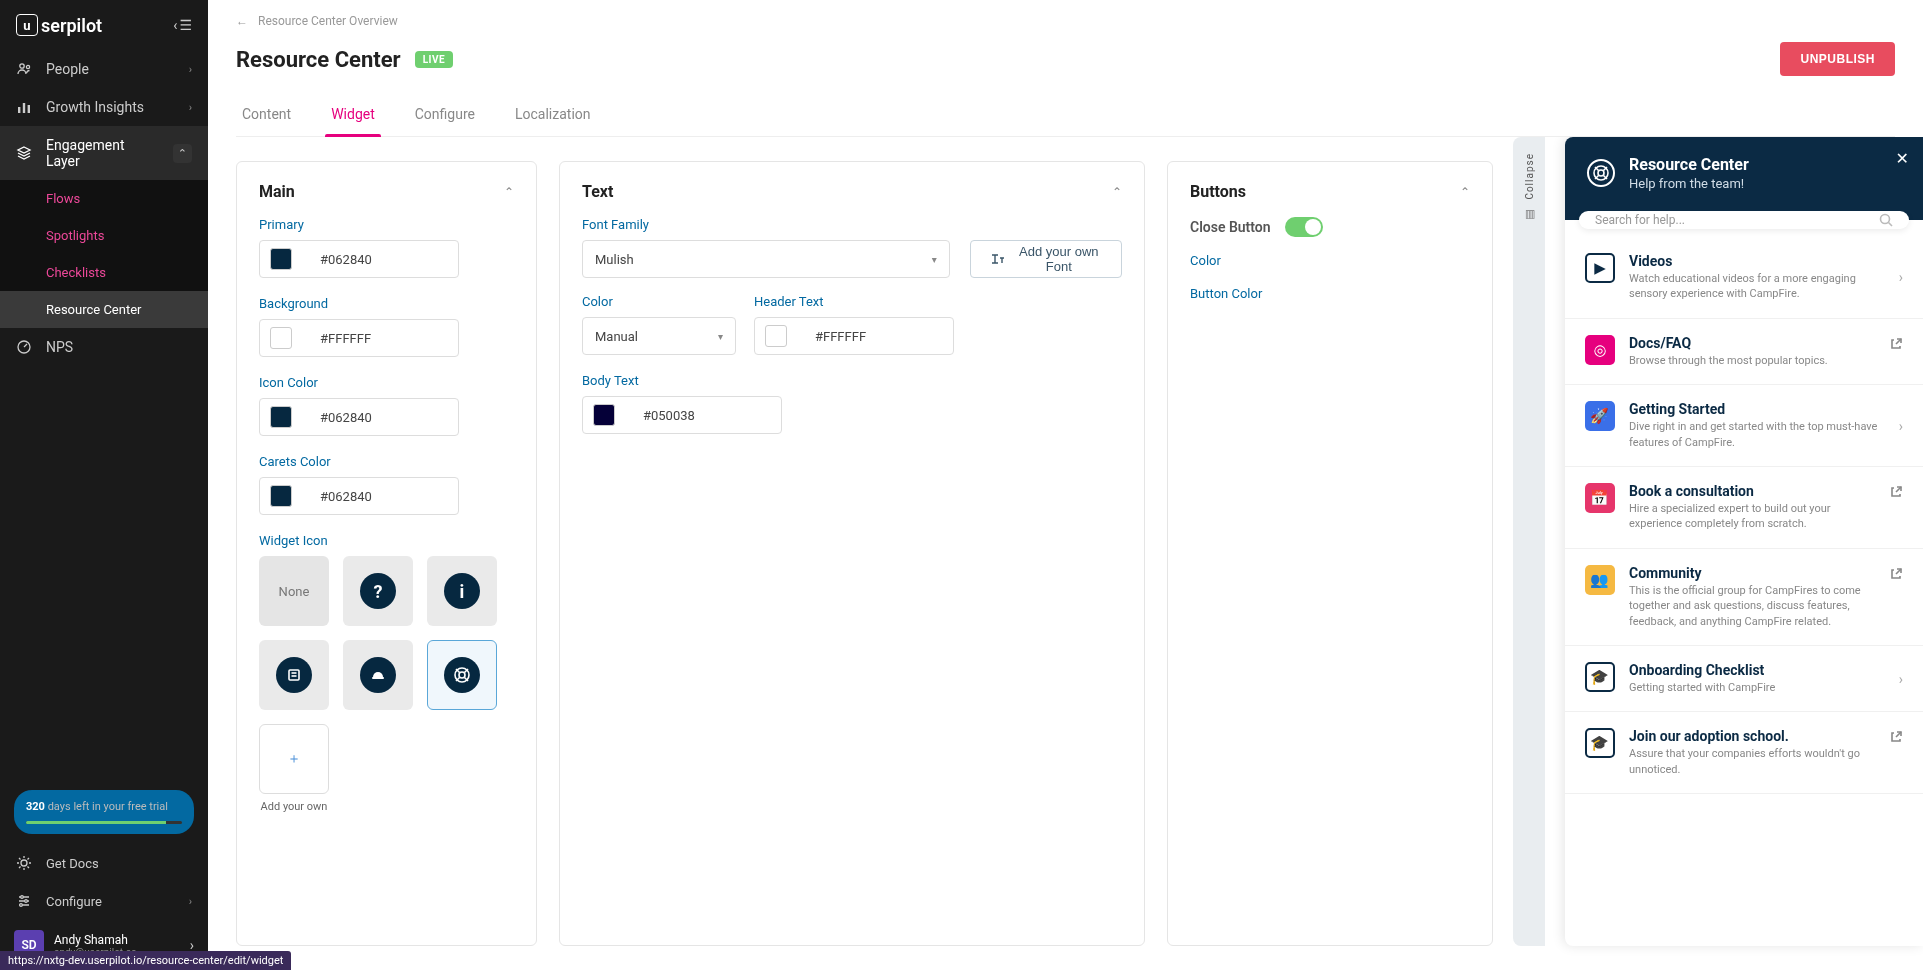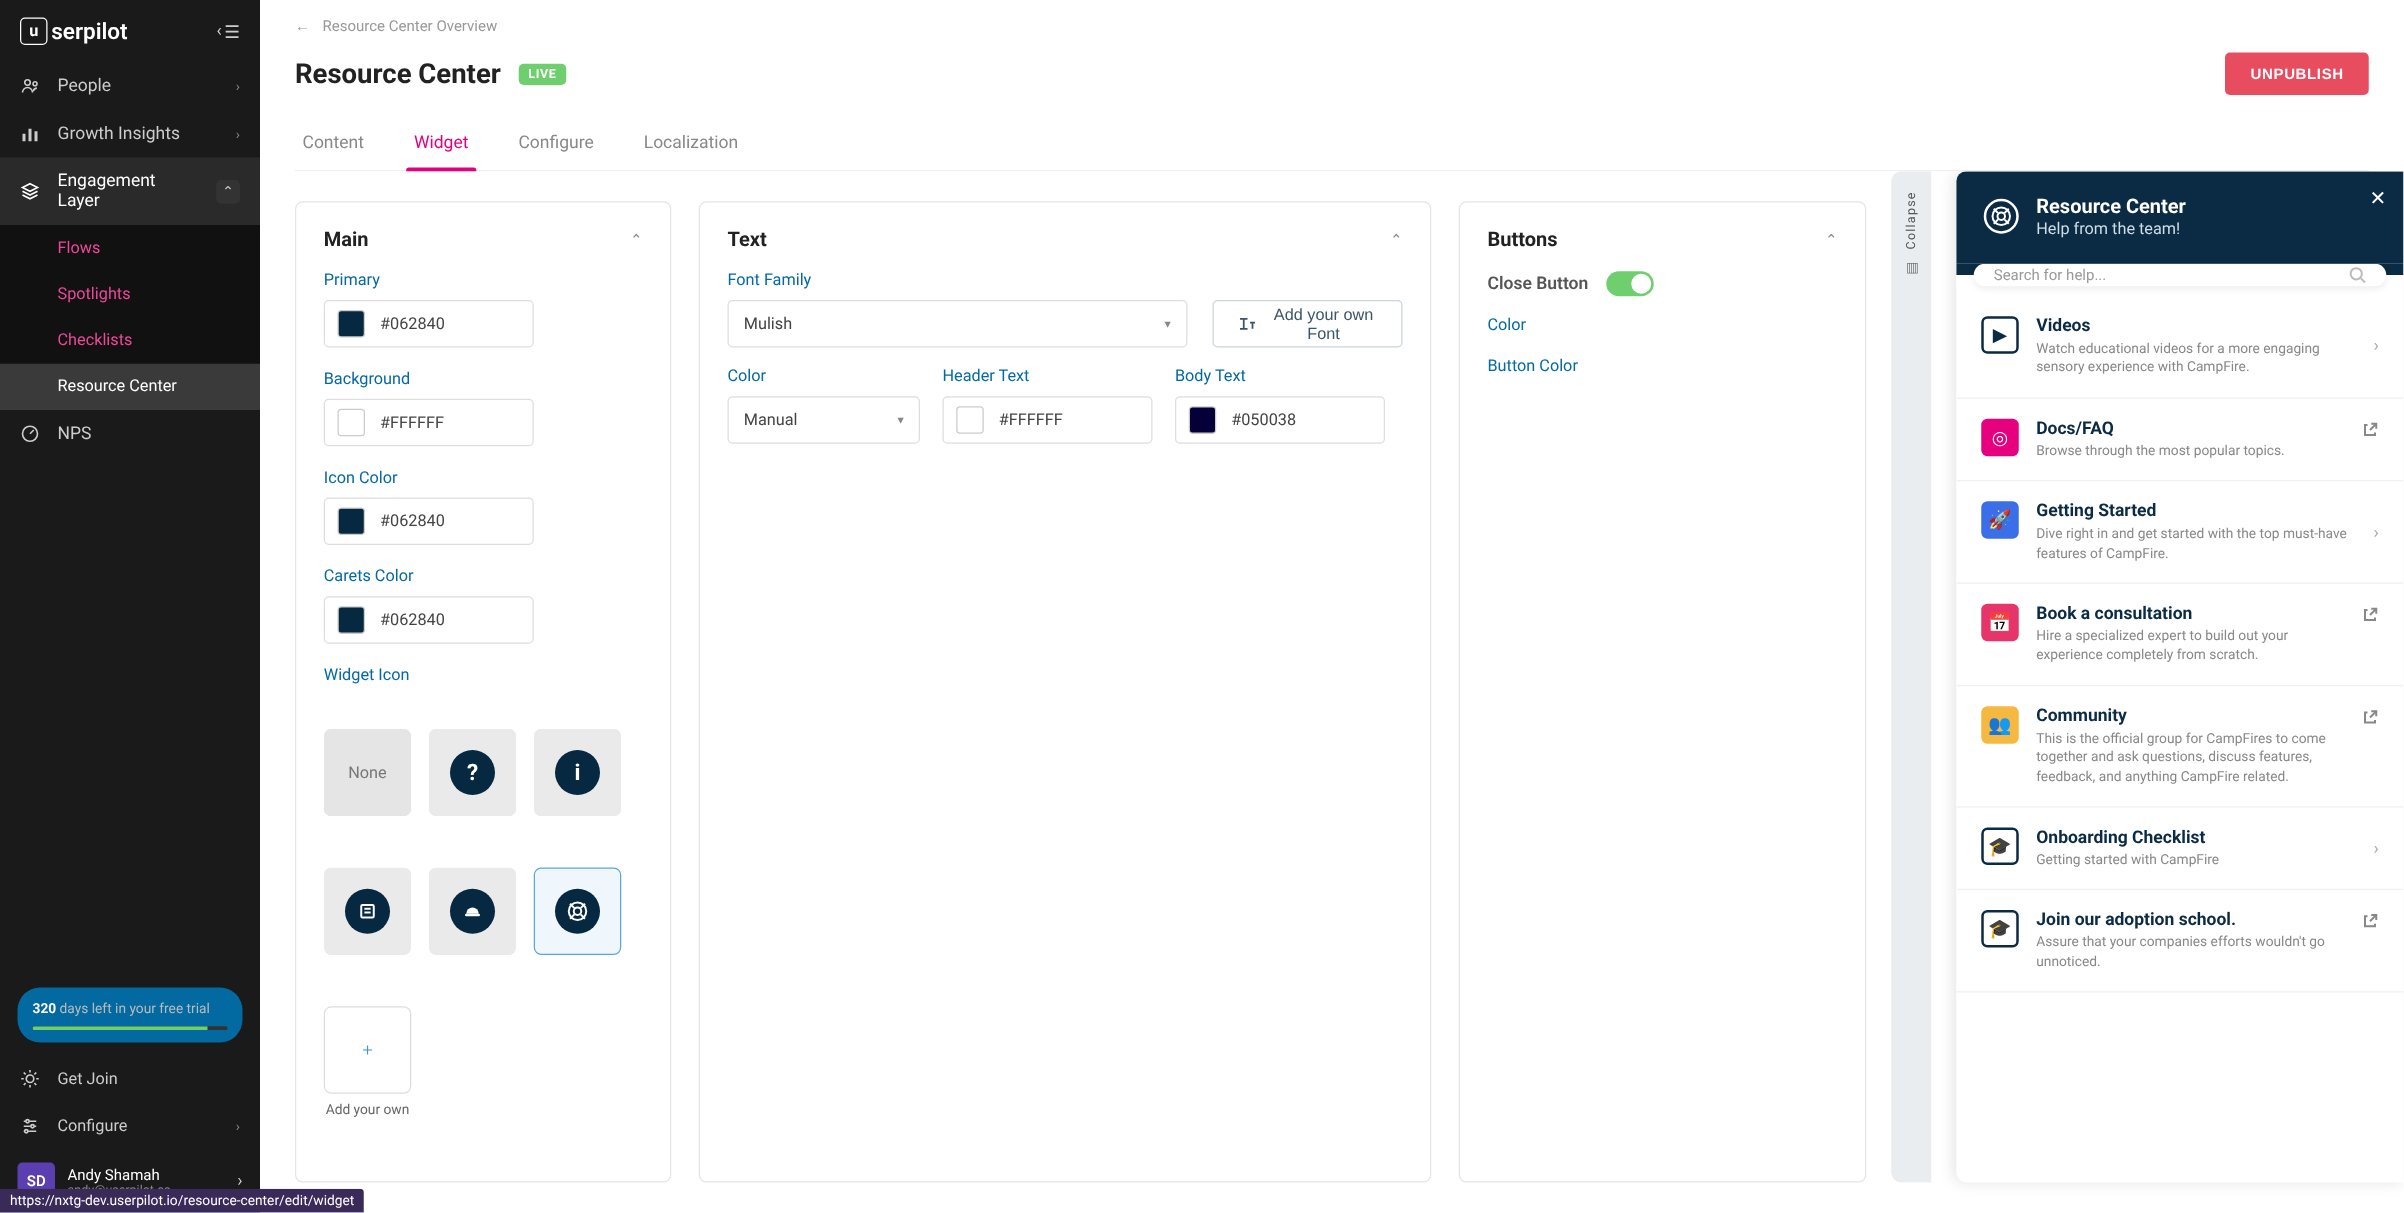--- a/index.html
+++ b/index.html
@@ -48,25 +48,25 @@
 
 .content-area { flex:1; overflow-y:auto; padding: 24px 28px; background:#fff; display:flex; gap:20px; }
 .settings-col { flex:1; display:flex; flex-direction:row; gap:22px; min-width:0; }
 .card { border:1px solid #e5e5e5; border-radius:6px; padding: 20px 22px; background:#fff; }
 .card-head { display:flex; align-items:center; justify-content:space-between; margin-bottom:16px; }
 .card-title { font-size:16px; font-weight:700; color:#222; }
 .chev-up { color:#888; cursor:pointer; font-size:12px; }
 .row { display:flex; gap:18px; flex-wrap:wrap; }
 .field { display:flex; flex-direction:column; gap:8px; }
 .field-label { font-size:13px; color:#0369a1; }
-.color-input { display:flex; align-items:center; border:1px solid #ddd; border-radius:4px; padding:6px 10px; gap:12px; width:168px; height:38px; }
+.color-input { display:flex; align-items:center; border:1px solid #ddd; border-radius:4px; padding:6px 10px; gap:28px; width:200px; height:38px; }
 .swatch { width:22px; height:22px; border-radius:3px; border:1px solid #ccc; flex-shrink:0; }
 .color-text { font-size:13px; color:#444; }
 .icon-row { display:flex; gap:14px; margin-top:8px; flex-wrap:wrap; }
-.icon-opt { width:70px; height:70px; border-radius:6px; background:#eaeaea; display:flex; align-items:center; justify-content:center; cursor:pointer; border:1px solid transparent; color:#062840;margin-top:27px; }
+.icon-opt { width:70px; height:70px; border-radius:6px; background:#eaeaea; display:flex; align-items:center; justify-content:center; cursor:pointer; border:1px solid transparent; color:#062840; }
 .icon-opt.none { color:#777; font-size:13px; background:#e5e5e5; }
 .icon-opt.selected { border:1px solid #5aa7d8; background:#f0f7fc; }
 .icon-opt.add { background:#fff; border:1px solid #ddd; color:#4a90d8; }
 .icon-circ { width:36px; height:36px; border-radius:50%; background:#062840; color:#fff; display:flex; align-items:center; justify-content:center; font-size:18px; font-weight:700; }
 .icon-stack { display:flex; flex-direction:column; align-items:center; gap:6px; }
 .add-own-text { font-size:11px; color:#666; text-align:center; width:70px; }
 .select { border:1px solid #ddd; border-radius:4px; padding:10px 12px; display:flex; align-items:center; justify-content:space-between; cursor:pointer; height:38px; font-size:13px; color:#444; }
 .select.wide { width:430px; }
 .select.med { width:154px; }
 .font-btn { border:1px solid #c9d4dc; background:#fff; color:#3a5568; padding:10px 18px; border-radius:4px; cursor:pointer; display:flex; align-items:center; gap:10px; font-size:13px; height:38px; }
@@ -186,21 +186,21 @@
         </div>
     </div>
     <div class="sidebar-footer">
       <div class="nav-item">
         <span class="nav-icon">
           <svg width="16" height="16" viewBox="0 0 16 16" fill="none" stroke="#ccc" stroke-width="1.3">
               <circle cx="8" cy="8" r="3"></circle>
               <path d="M8 1v2M8 13v2M1 8h2M13 8h2M3 3l1.5 1.5M11.5 11.5L13 13M13 3l-1.5 1.5M4.5 11.5L3 13"></path>
             </svg>
         </span>
-        <span>Get Join</span>
+        <span>Get Docs</span>
       </div>
       <div class="nav-item">
         <span class="nav-icon">
           <svg width="16" height="16" viewBox="0 0 16 16" fill="none" stroke="#ccc" stroke-width="1.3">
               <path d="M3 4h10M3 8h10M3 12h10"></path>
               <circle cx="6" cy="4" r="1.3" fill="#1a1a1a"></circle>
               <circle cx="10" cy="8" r="1.3" fill="#1a1a1a"></circle>
               <circle cx="5" cy="12" r="1.3" fill="#1a1a1a"></circle>
             </svg>
         </span>

